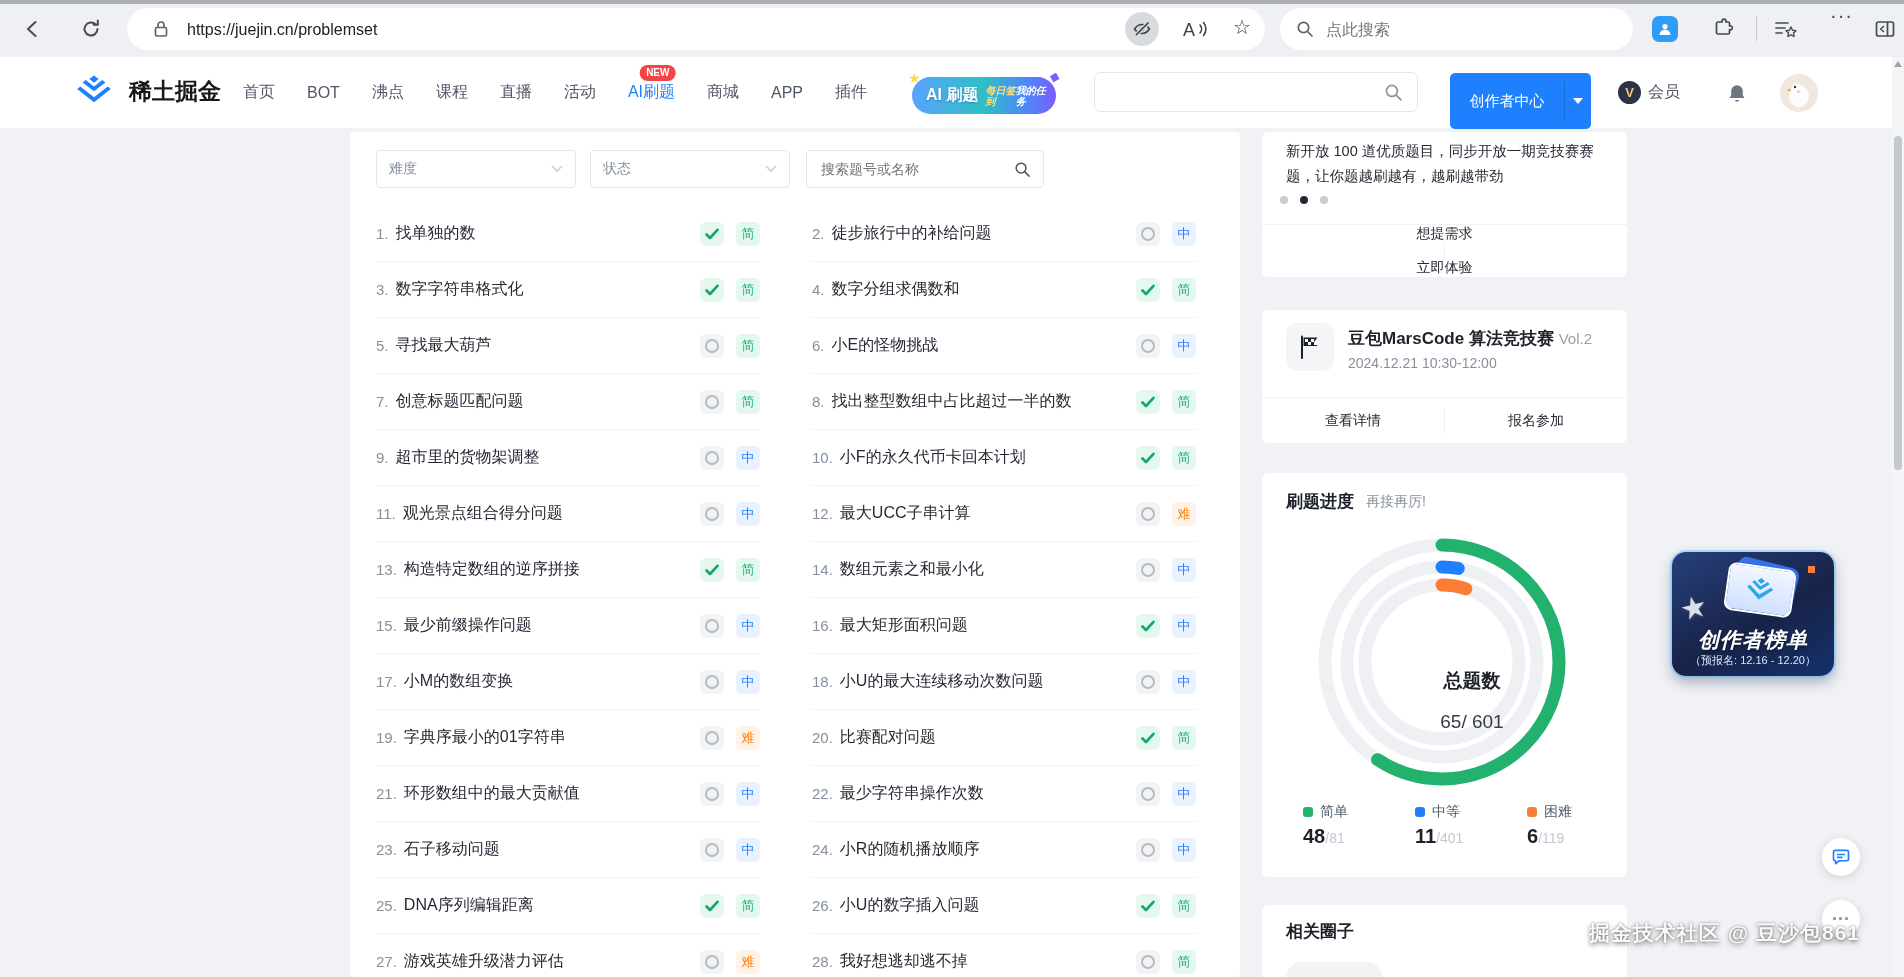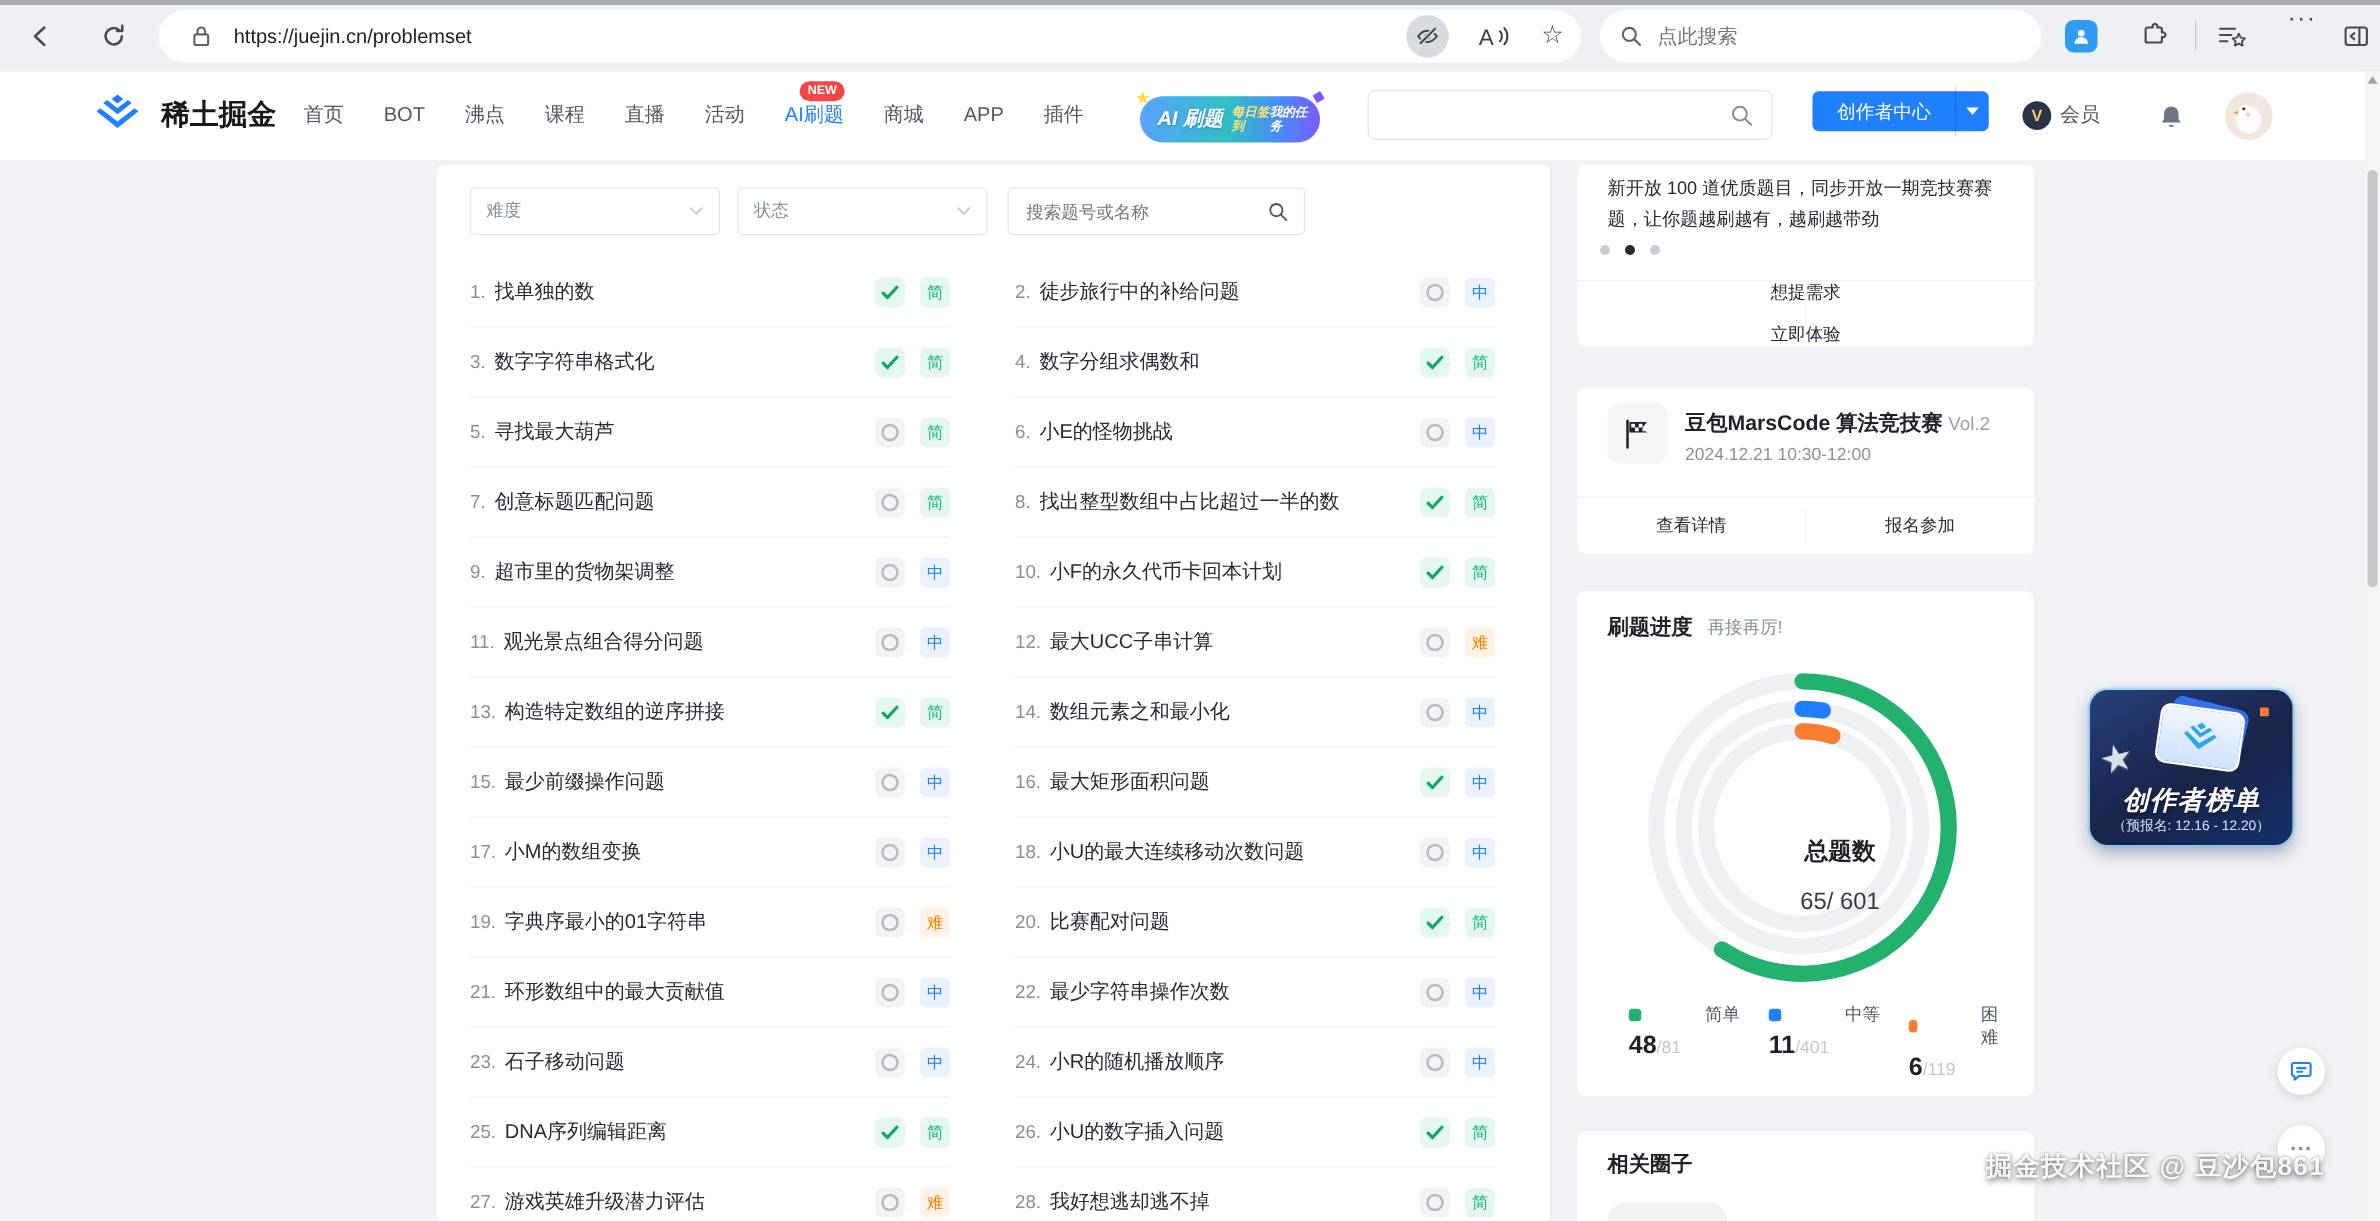--- a/index.html
+++ b/index.html
@@ -26,30 +26,30 @@
 
   
   .site-header{position:absolute;left:0;top:57px;width:1904px;height:71px;background:#fff;border-bottom:1px solid #f0f1f2;}
   .logo{position:absolute;left:76px;top:17px;display:flex;align-items:center;gap:17px;}
   .logo-text{font-size:23px;font-weight:bold;color:#17181a;}
   .main-nav{position:absolute;left:243px;top:0;height:71px;display:flex;align-items:center;gap:32px;}
   .nav-item{position:relative;font-size:16px;color:#515767;cursor:pointer;white-space:nowrap;}
   .nav-item.hl{color:#1e80ff;}
   .new-badge{position:absolute;top:-17px;left:50%;transform:translateX(-32%);background:#f24545;color:#fff;font-size:10px;font-weight:bold;line-height:1;padding:3px 6px;border-radius:8px;}
   .ai-banner{position:absolute;left:912px;top:20px;width:144px;height:37px;border-radius:19px;background:linear-gradient(90deg,#5aa2ff 0%,#2fc0c4 48%,#4a8bf7 78%,#7a5cff 100%);display:flex;align-items:center;padding:0 10px 0 14px;box-sizing:border-box;gap:7px;}
-  .ai-banner .big{color:#fff;font-size:16px;font-weight:900;font-style:italic;text-shadow:0 1px 2px rgba(0,60,140,.4);white-space:nowrap;}
+  .ai-banner .big{color:#fff;font-size:16px;font-weight:900;text-shadow:0 1px 2px rgba(0,60,140,.4);white-space:nowrap;}
   .ai-banner .mini{display:flex;line-height:11px;font-size:10px;font-weight:bold;font-style:italic;}
   .ai-banner .mini .l1{color:#ffe27a;}
   .ai-banner .mini .l2{color:#ffffff;}
   .ai-star{position:absolute;left:-4px;top:-7px;color:#ffd84d;font-size:14px;}
   .ai-bolt{position:absolute;right:-4px;top:-8px;color:#7a5cff;font-size:13px;transform:rotate(15deg);}
   .hdr-search{position:absolute;left:1094px;top:15px;width:324px;height:40px;border:1px solid #e4e6eb;border-radius:6px;box-sizing:border-box;background:#fff;}
   .hdr-search input{position:absolute;left:16px;top:0;height:38px;width:250px;border:none;outline:none;font-size:15px;color:#515767;background:transparent;font-family:inherit;}
   .hdr-search .mag{position:absolute;right:14px;top:10px;color:#8a919f;}
-  .creator-btn{position:absolute;left:1450px;top:16px;width:141px;height:32px;background:#1e80ff;border-radius:5px;color:#fff;display:flex;align-items:center;cursor:pointer;}
+  .creator-btn{position:absolute;left:1450px;top:16px;width:141px;height:56px;background:#1e80ff;border-radius:5px;color:#fff;display:flex;align-items:center;cursor:pointer;}
   .creator-btn .lbl{flex:1;text-align:center;font-size:15px;}
   .creator-btn .sep{width:1px;height:40px;background:rgba(0,0,0,.14);}
   .creator-btn .caret{width:26px;display:flex;align-items:center;justify-content:center;}
   .caret-tri{width:0;height:0;border-left:5px solid transparent;border-right:5px solid transparent;border-top:6px solid #fff;}
   .member{position:absolute;left:1618px;top:24px;display:flex;align-items:center;gap:7px;cursor:pointer;}
   .vip-ico{width:23px;height:23px;border-radius:50%;background:#2b3347;color:#f2c877;font-size:13px;font-weight:bold;display:flex;align-items:center;justify-content:center;}
   .member-label{font-size:16px;color:#515767;}
   .bell{position:absolute;left:1726px;top:26px;cursor:pointer;}
   .avatar{position:absolute;left:1780px;top:17px;width:38px;height:38px;border-radius:50%;background:#f3ebe3;overflow:hidden;cursor:pointer;}
 
@@ -97,21 +97,21 @@
   .prog-title{position:absolute;left:24px;top:17px;font-size:17px;font-weight:bold;color:#1d2129;}
   .prog-sub{position:absolute;left:104px;top:20px;font-size:14px;color:#86909c;}
   .donut-wrap{position:absolute;left:30px;top:39px;width:300px;height:300px;}
   .d-label{position:absolute;left:180px;top:156px;transform:translateX(-50%);font-size:19px;font-weight:bold;color:#1d2129;}
   .d-value{position:absolute;left:180px;top:199px;transform:translateX(-50%);font-size:19px;color:#363c45;}
   .stats{position:absolute;left:41px;top:330px;display:flex;width:300px;}
   .stat{width:112px;}
   .stat:last-child{width:76px;}
   .s-top{display:flex;align-items:center;gap:7px;}
   .s-dot{width:10px;height:10px;border-radius:3px;}
-  .s-lbl{font-size:14px;color:#4e5969;margin-left:44px;}
+  .s-lbl{font-size:14px;color:#4e5969;}
   .s-val{margin-top:4px;font-size:20px;font-weight:bold;color:#1d2129;}
   .s-total{font-size:14px;font-weight:normal;color:#c2c7d0;}
 
   .circles-card{top:905px;height:72px;border-radius:6px 6px 0 0;}
   .circles-title{position:absolute;left:24px;top:15px;font-size:17px;font-weight:bold;color:#1d2129;}
   .circles-pill{position:absolute;left:24px;top:57px;width:96px;height:30px;border-radius:15px;background:#f2f3f5;}
 
   
   .creator-badge{position:absolute;left:1672px;top:552px;width:162px;height:124px;border-radius:14px;background:linear-gradient(150deg,#27407c 0%,#182348 55%,#14316b 100%);box-shadow:0 0 0 2px rgba(94,200,255,.45),0 6px 14px rgba(20,40,90,.35);overflow:hidden;cursor:pointer;}
   .cb-card2{position:absolute;left:62px;top:10px;width:62px;height:46px;border-radius:8px;background:#3b7bff;transform:rotate(14deg);opacity:.85;}

